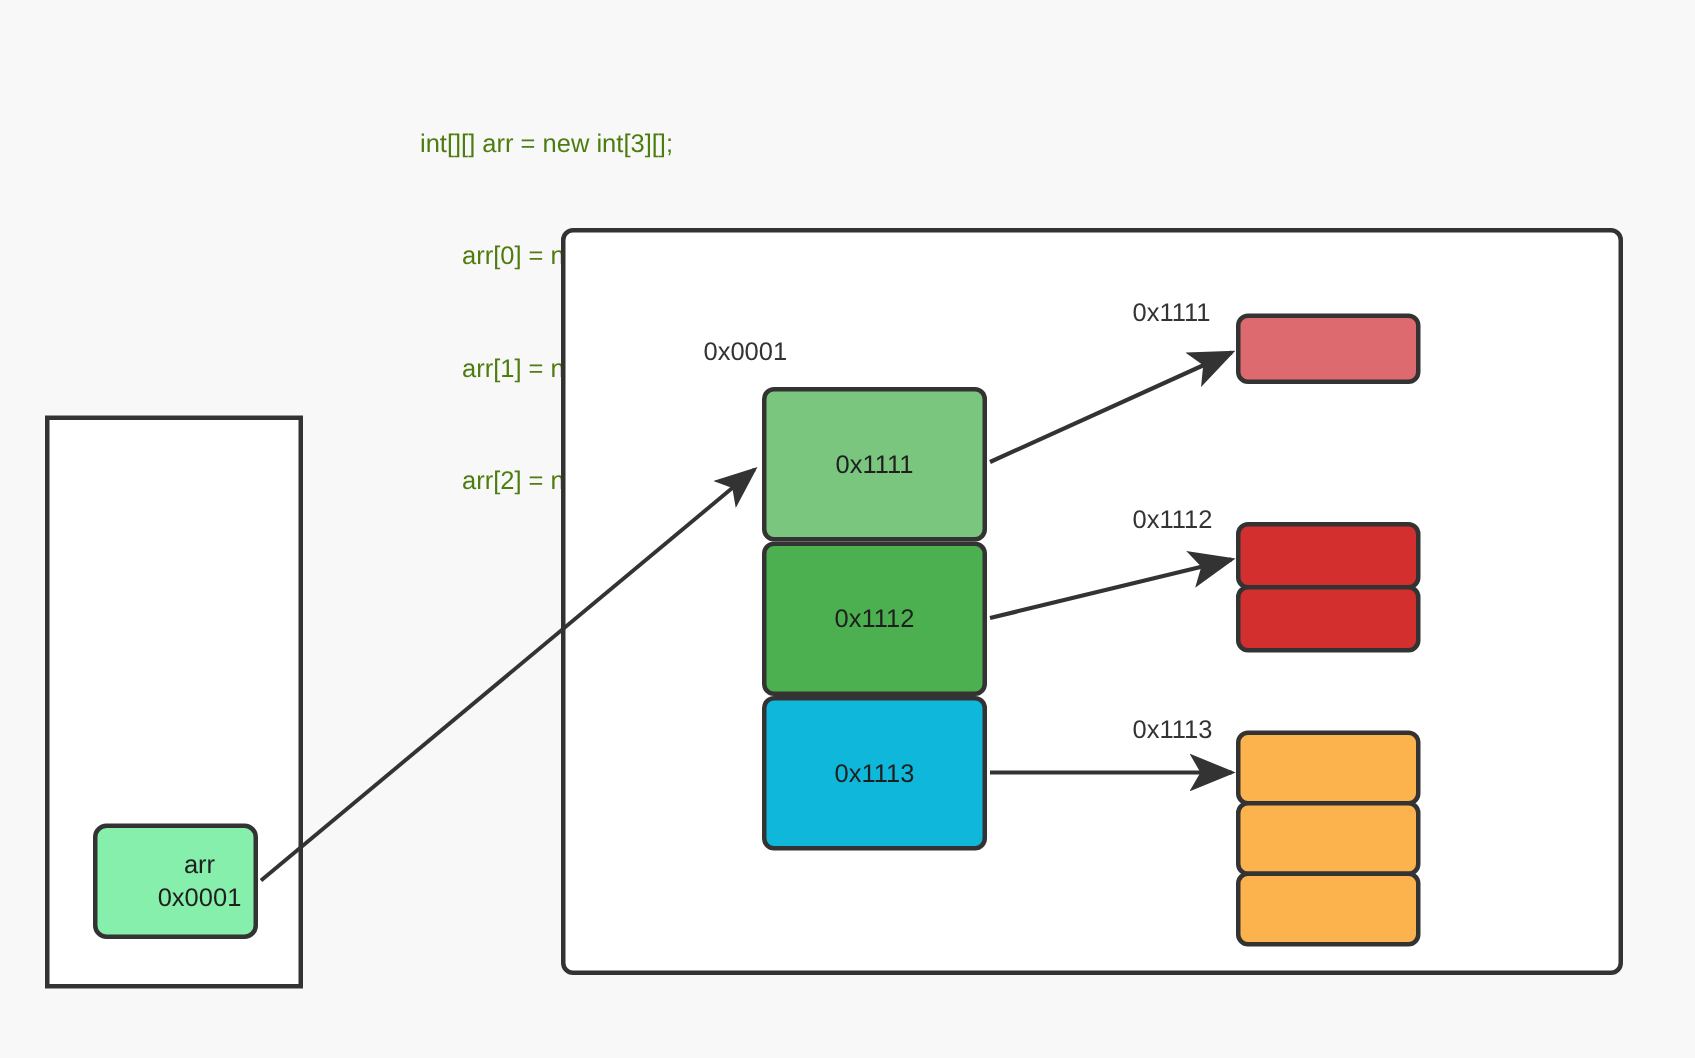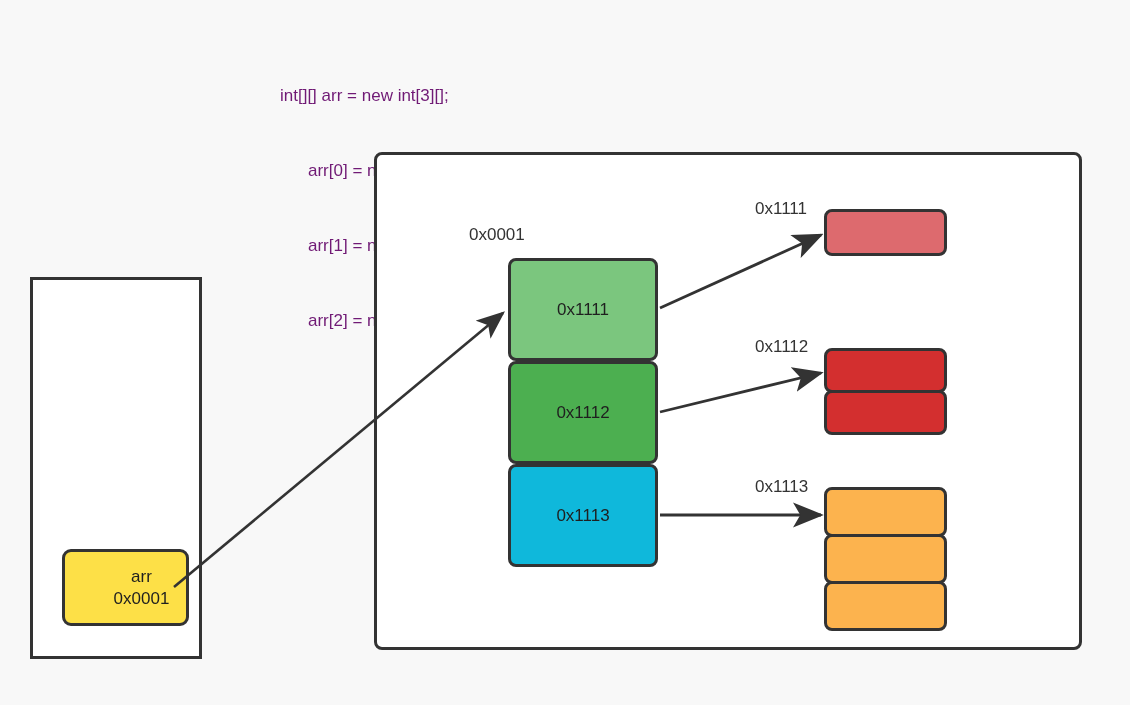--- a/index.html
+++ b/index.html
@@ -20,21 +20,21 @@
     width: 1130px;
     height: 705px;
   }
 
   
   #code-block {
     position: absolute;
     left: 280px;
     top: 33px;
     font-size: 17px;
-    color: #701a75;
+    color: #4d7c0f;
     line-height: 25px;
     white-space: pre;
   }
   #code-block .code-line {
     display: block;
   }
   #code-block .code-line.indent {
     padding-left: 28px;
   }
 
@@ -48,23 +48,23 @@
     background: #ffffff;
     border: 3px solid #333333;
     box-sizing: border-box;
   }
 
   
   #arr-var {
     position: absolute;
     left: 62px;
     top: 549px;
-    width: 127px;
+    width: 110px;
     height: 77px;
-    background: #fde047;
+    background: #86efac;
     border: 3px solid #333333;
     border-radius: 9px;
     box-sizing: border-box;
     display: flex;
     flex-direction: column;
     align-items: center;
     justify-content: center;
     font-size: 17px;
     color: #1f1f1f;
     line-height: 22px;

